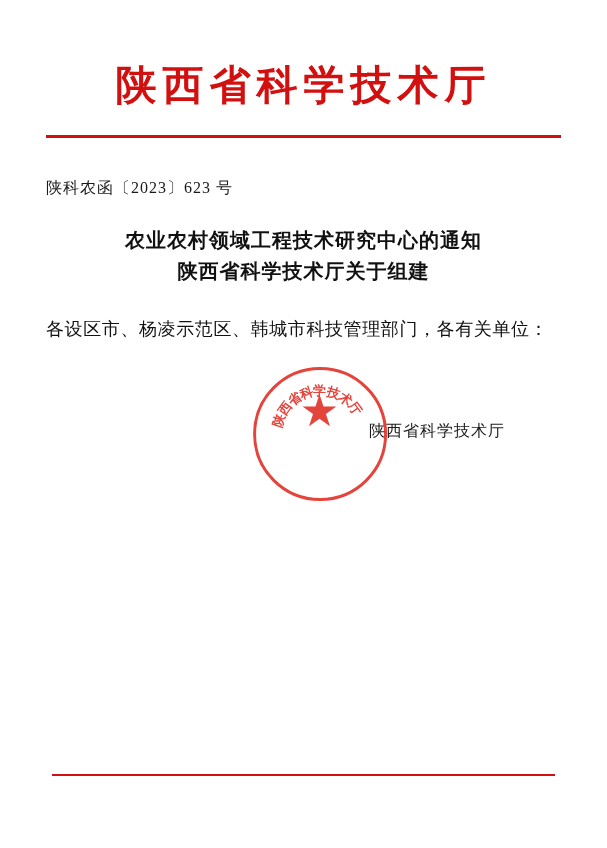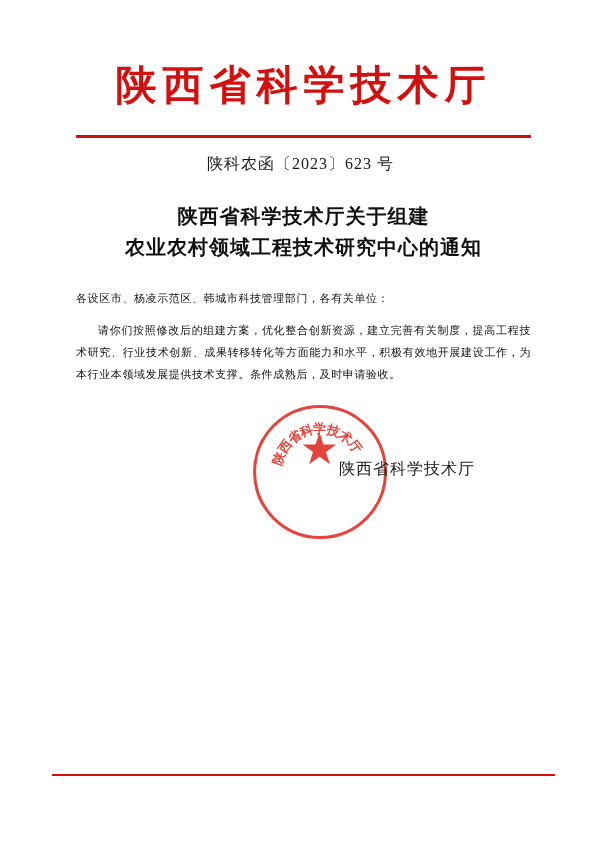--- a/index.html
+++ b/index.html
@@ -12,21 +12,21 @@
     height: 848px;
     font-family: "Liberation Serif", "DejaVu Serif", serif;
     color: #1a1a1a;
     overflow: hidden;
   }
   .page {
     position: relative;
     width: 607px;
     height: 848px;
     box-sizing: border-box;
-    padding: 0 76px;
+    padding: 0 46px;
     background: #ffffff;
   }
 
   
   .masthead {
     padding-top: 62px;
     text-align: center;
   }
   .org-title {
     font-family: "Liberation Serif", "DejaVu Serif", serif;
@@ -38,22 +38,22 @@
     white-space: nowrap;
   }
   .masthead-rule {
     margin-top: 26px;
     height: 3px;
     background: #d2100f;
   }
 
   
   .doc-number-row {
-    margin-top: 16px;
-    text-align: center;
+    margin-top: 40px;
+    text-align: left;
     padding-right: 6px;
   }
   .doc-number {
     font-size: 16px;
     letter-spacing: 1px;
     color: #1a1a1a;
     font-family: "Liberation Serif", "DejaVu Serif", serif;
   }
 
   
@@ -66,21 +66,21 @@
     letter-spacing: 1px;
     color: #111111;
   }
   .doc-title .line {
     display: block;
   }
 
   
   .body-text {
     margin-top: 24px;
-    font-size: 11px;
+    font-size: 18px;
     line-height: 2.0;
     letter-spacing: 0.6px;
     color: #111111;
     text-align: justify;
     text-justify: inter-ideograph;
   }
   .body-text p {
     margin: 0;
   }
   .indent {
@@ -171,27 +171,26 @@
   <div class="masthead">
     <div class="org-title">陕西省科学技术厅</div>
     <div class="masthead-rule"></div>
   </div>
 
   <div class="doc-number-row">
     <span class="doc-number">陕科农函〔2023〕623 号</span>
   </div>
 
   <div class="doc-title">
+    <span class="line">农业农村领域工程技术研究中心的通知</span>
     <span class="line">陕西省科学技术厅关于组建</span>
-    <span class="line">农业农村领域工程技术研究中心的通知</span>
   </div>
 
   <div class="body-text">
     <p>各设区市、杨凌示范区、韩城市科技管理部门，各有关单位：</p>
-    <p class="indent para-gap">请你们按照修改后的组建方案，优化整合创新资源，建立完善有关制度，提高工程技术研究、行业技术创新、成果转移转化等方面能力和水平，积极有效地开展建设工作，为本行业本领域发展提供技术支撑。条件成熟后，及时申请验收。</p>
   </div>
 
   <div class="sign-area">
     <div class="seal">
       <div class="seal-text">
         <span style="transform: rotate(-72deg) translate(-50%,-52px) rotate(0deg);">陕</span>
         <span style="transform: rotate(-54deg) translate(-50%,-52px) rotate(0deg);">西</span>
         <span style="transform: rotate(-36deg) translate(-50%,-52px) rotate(0deg);">省</span>
         <span style="transform: rotate(-18deg) translate(-50%,-52px) rotate(0deg);">科</span>
         <span style="transform: rotate(0deg) translate(-50%,-52px) rotate(0deg);">学</span>

